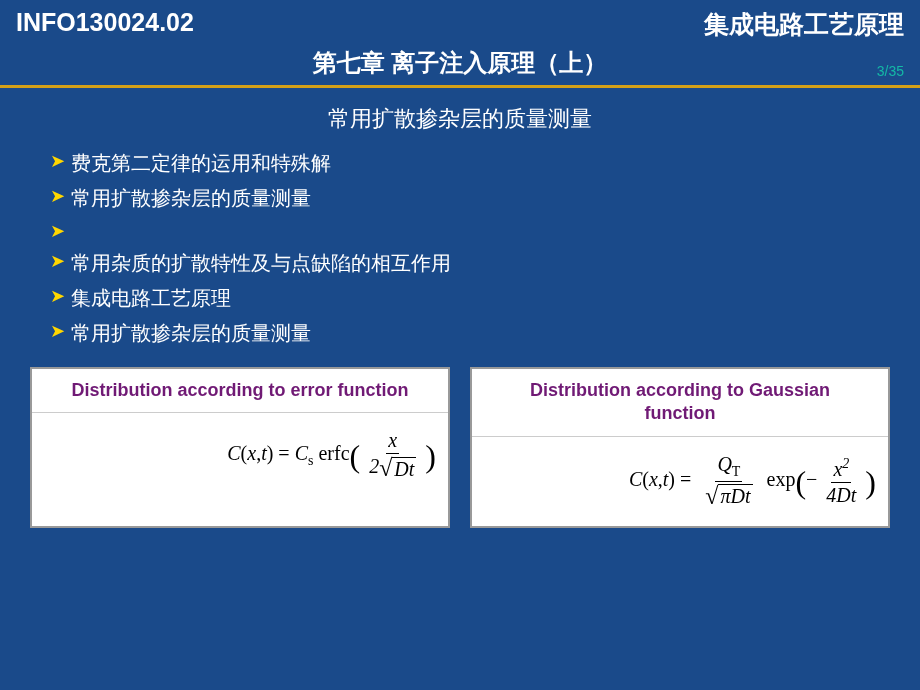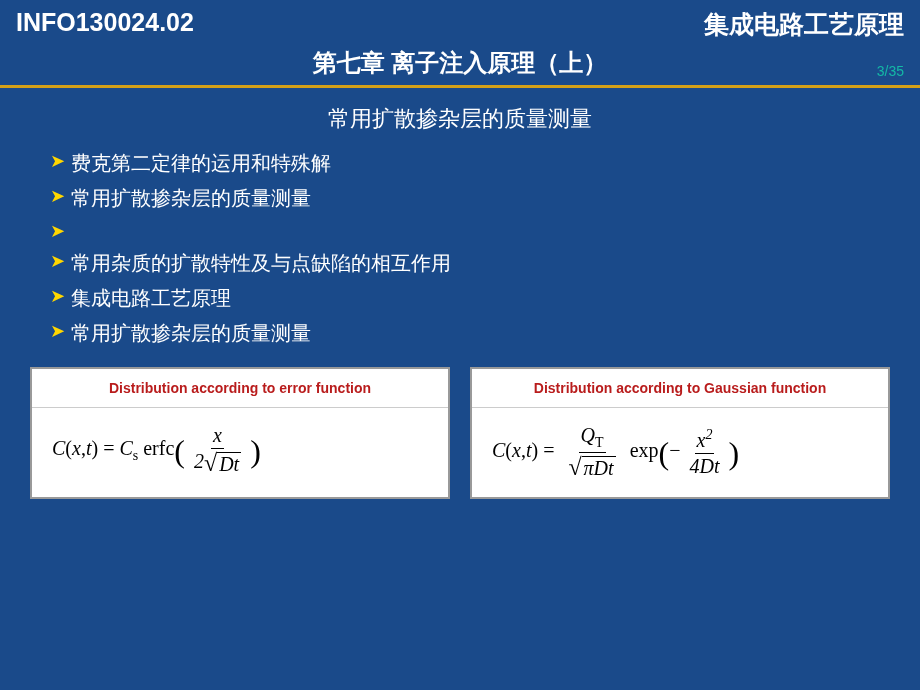--- a/index.html
+++ b/index.html
@@ -105,33 +105,33 @@
     .formula-box {
       flex: 1;
       background: white;
       border: 2px solid #999;
     }
 
     .formula-title {
       background: white;
       padding: 10px 29px;
       text-align: center;
-      color: #b91c1c;
-      font-size: 14px;
+      color: #701a75;
+      font-size: 18px;
       font-weight: bold;
       font-family: Arial, "Times New Roman", serif;
       border-bottom: 1px solid #ccc;
       line-height: 1.3;
     }
 
     .formula-body {
       background: white;
-      padding: 16px 20px;
-      display: flex;
-      justify-content: flex-start;
+      padding: 16px 12px;
+      display: flex;
+      justify-content: flex-end;
       align-items: center;
       min-height: 80px;
     }
 
     
     .math {
       font-family: "Times New Roman", "STIX Two Math", serif;
       font-size: 20px;
       color: black;
       white-space: nowrap;

